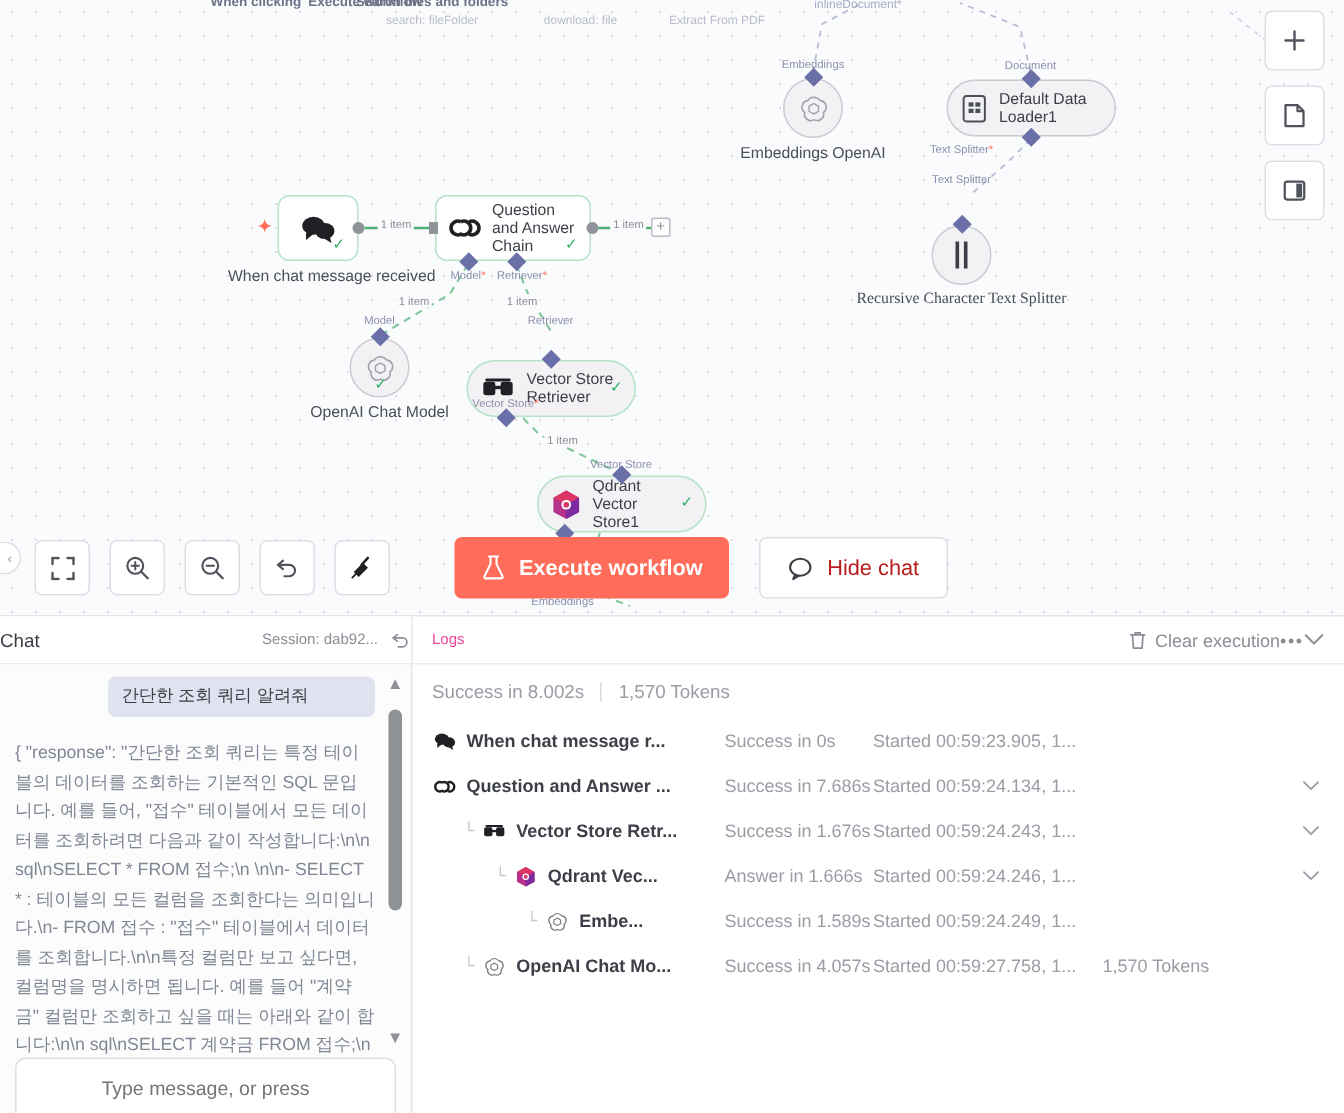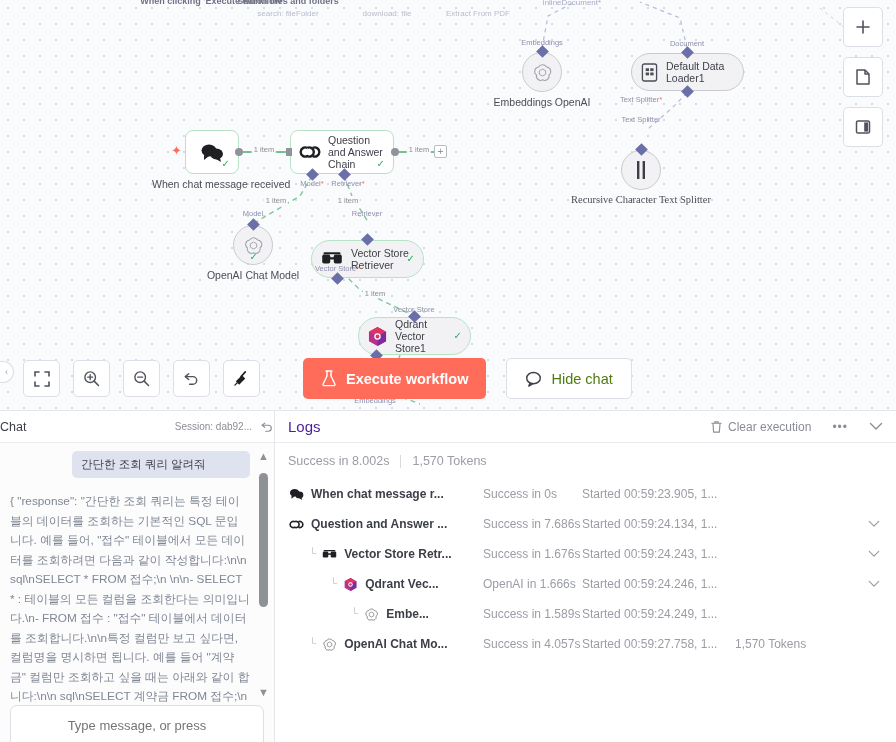--- a/index.html
+++ b/index.html
@@ -116,21 +116,21 @@
     position: absolute; left: 303px; bottom: 11px;
     display: flex; gap: 20px; z-index: 7;
   }
   #execute-workflow {
     background: #ff6d5a; color: #fff; border: none; border-radius: 5px;
     height: 41px; padding: 0 18px; display: flex; align-items: center;
     gap: 9px; font-size: 14.5px; font-weight: bold;
     font-family: "Liberation Sans", sans-serif; cursor: pointer;
   }
   #hide-chat {
-    background: #fff; color: #4d7c0f; border: 1px solid #dcdfe5;
+    background: #fff; color: #b91c1c; border: 1px solid #dcdfe5;
     border-radius: 5px; height: 41px; padding: 0 18px;
     display: flex; align-items: center; gap: 9px; font-size: 14.5px;
     font-family: "Liberation Sans", sans-serif; cursor: pointer;
   }
 
   
   #bottom {
     position: absolute; left: 0; top: 410px; width: 896px; height: 332px;
     display: flex; background: #fff;
     border-top: 1px solid #e4e6eb;
@@ -186,23 +186,23 @@
     padding-top: 12px; font-family: "Liberation Sans", sans-serif;
     outline: none; resize: none;
   }
 
   
   #logs-panel { flex: 1; height: 332px; display: flex; flex-direction: column; }
   #logs-header {
     height: 32px; flex: 0 0 32px; display: flex; align-items: center;
     padding: 0 13px; border-bottom: 1px solid #e9ebef;
   }
-  #logs-title { font-size: 15px; color: #4c1d95; }
+  #logs-title { font-size: 10px; color: #ec4899; }
   #logs-actions {
-    margin-left: auto; display: flex; align-items: center; gap: 21px;
+    margin-left: auto; display: flex; align-items: center; gap: 0;
     color: #8a8d96; font-size: 12px;
   }
   #clear-execution { display: flex; align-items: center; gap: 5px; cursor: pointer; }
   #logs-summary {
     height: 36px; display: flex; align-items: center; padding: 0 13px;
     font-size: 12.5px; color: #9a9da5; gap: 11px;
   }
   #logs-summary .divider {
     width: 1px; height: 13px; background: #d8dade;
   }
@@ -649,21 +649,21 @@
             <span class="log-icon">
               <svg width="13" height="15" viewBox="0 0 20 22">
                 <polygon points="10,1 19,6 19,16 10,21 1,16 1,6" fill="#b5318a"></polygon>
                 <polygon points="10,1 19,6 10,11 1,6" fill="#dc3565"></polygon>
                 <polygon points="10,11 19,6 19,16 10,21" fill="#7e2aa0"></polygon>
                 <circle cx="10" cy="11" r="3.4" fill="#fff"></circle>
                 <circle cx="10" cy="11" r="2" fill="#dc3565"></circle>
               </svg>
             </span>
             <span class="log-name">Qdrant Vec...</span>
-            <span class="log-status">OpenAI in 1.666s</span>
+            <span class="log-status">Answer in 1.666s</span>
             <span class="log-started">Started 00:59:24.246, 1...</span>
             <span class="log-chevron">
               <svg width="12" height="8" viewBox="0 0 14 9">
                 <path d="M1.5 1.5 L7 7 L12.5 1.5" stroke="#9a9da5" stroke-width="1.4" fill="none" stroke-linecap="round" stroke-linejoin="round"></path>
               </svg>
             </span>
           </div>
           <div class="log-row">
             <span class="log-indent" style="width:63px"></span>
             <span class="log-tree">└</span>

